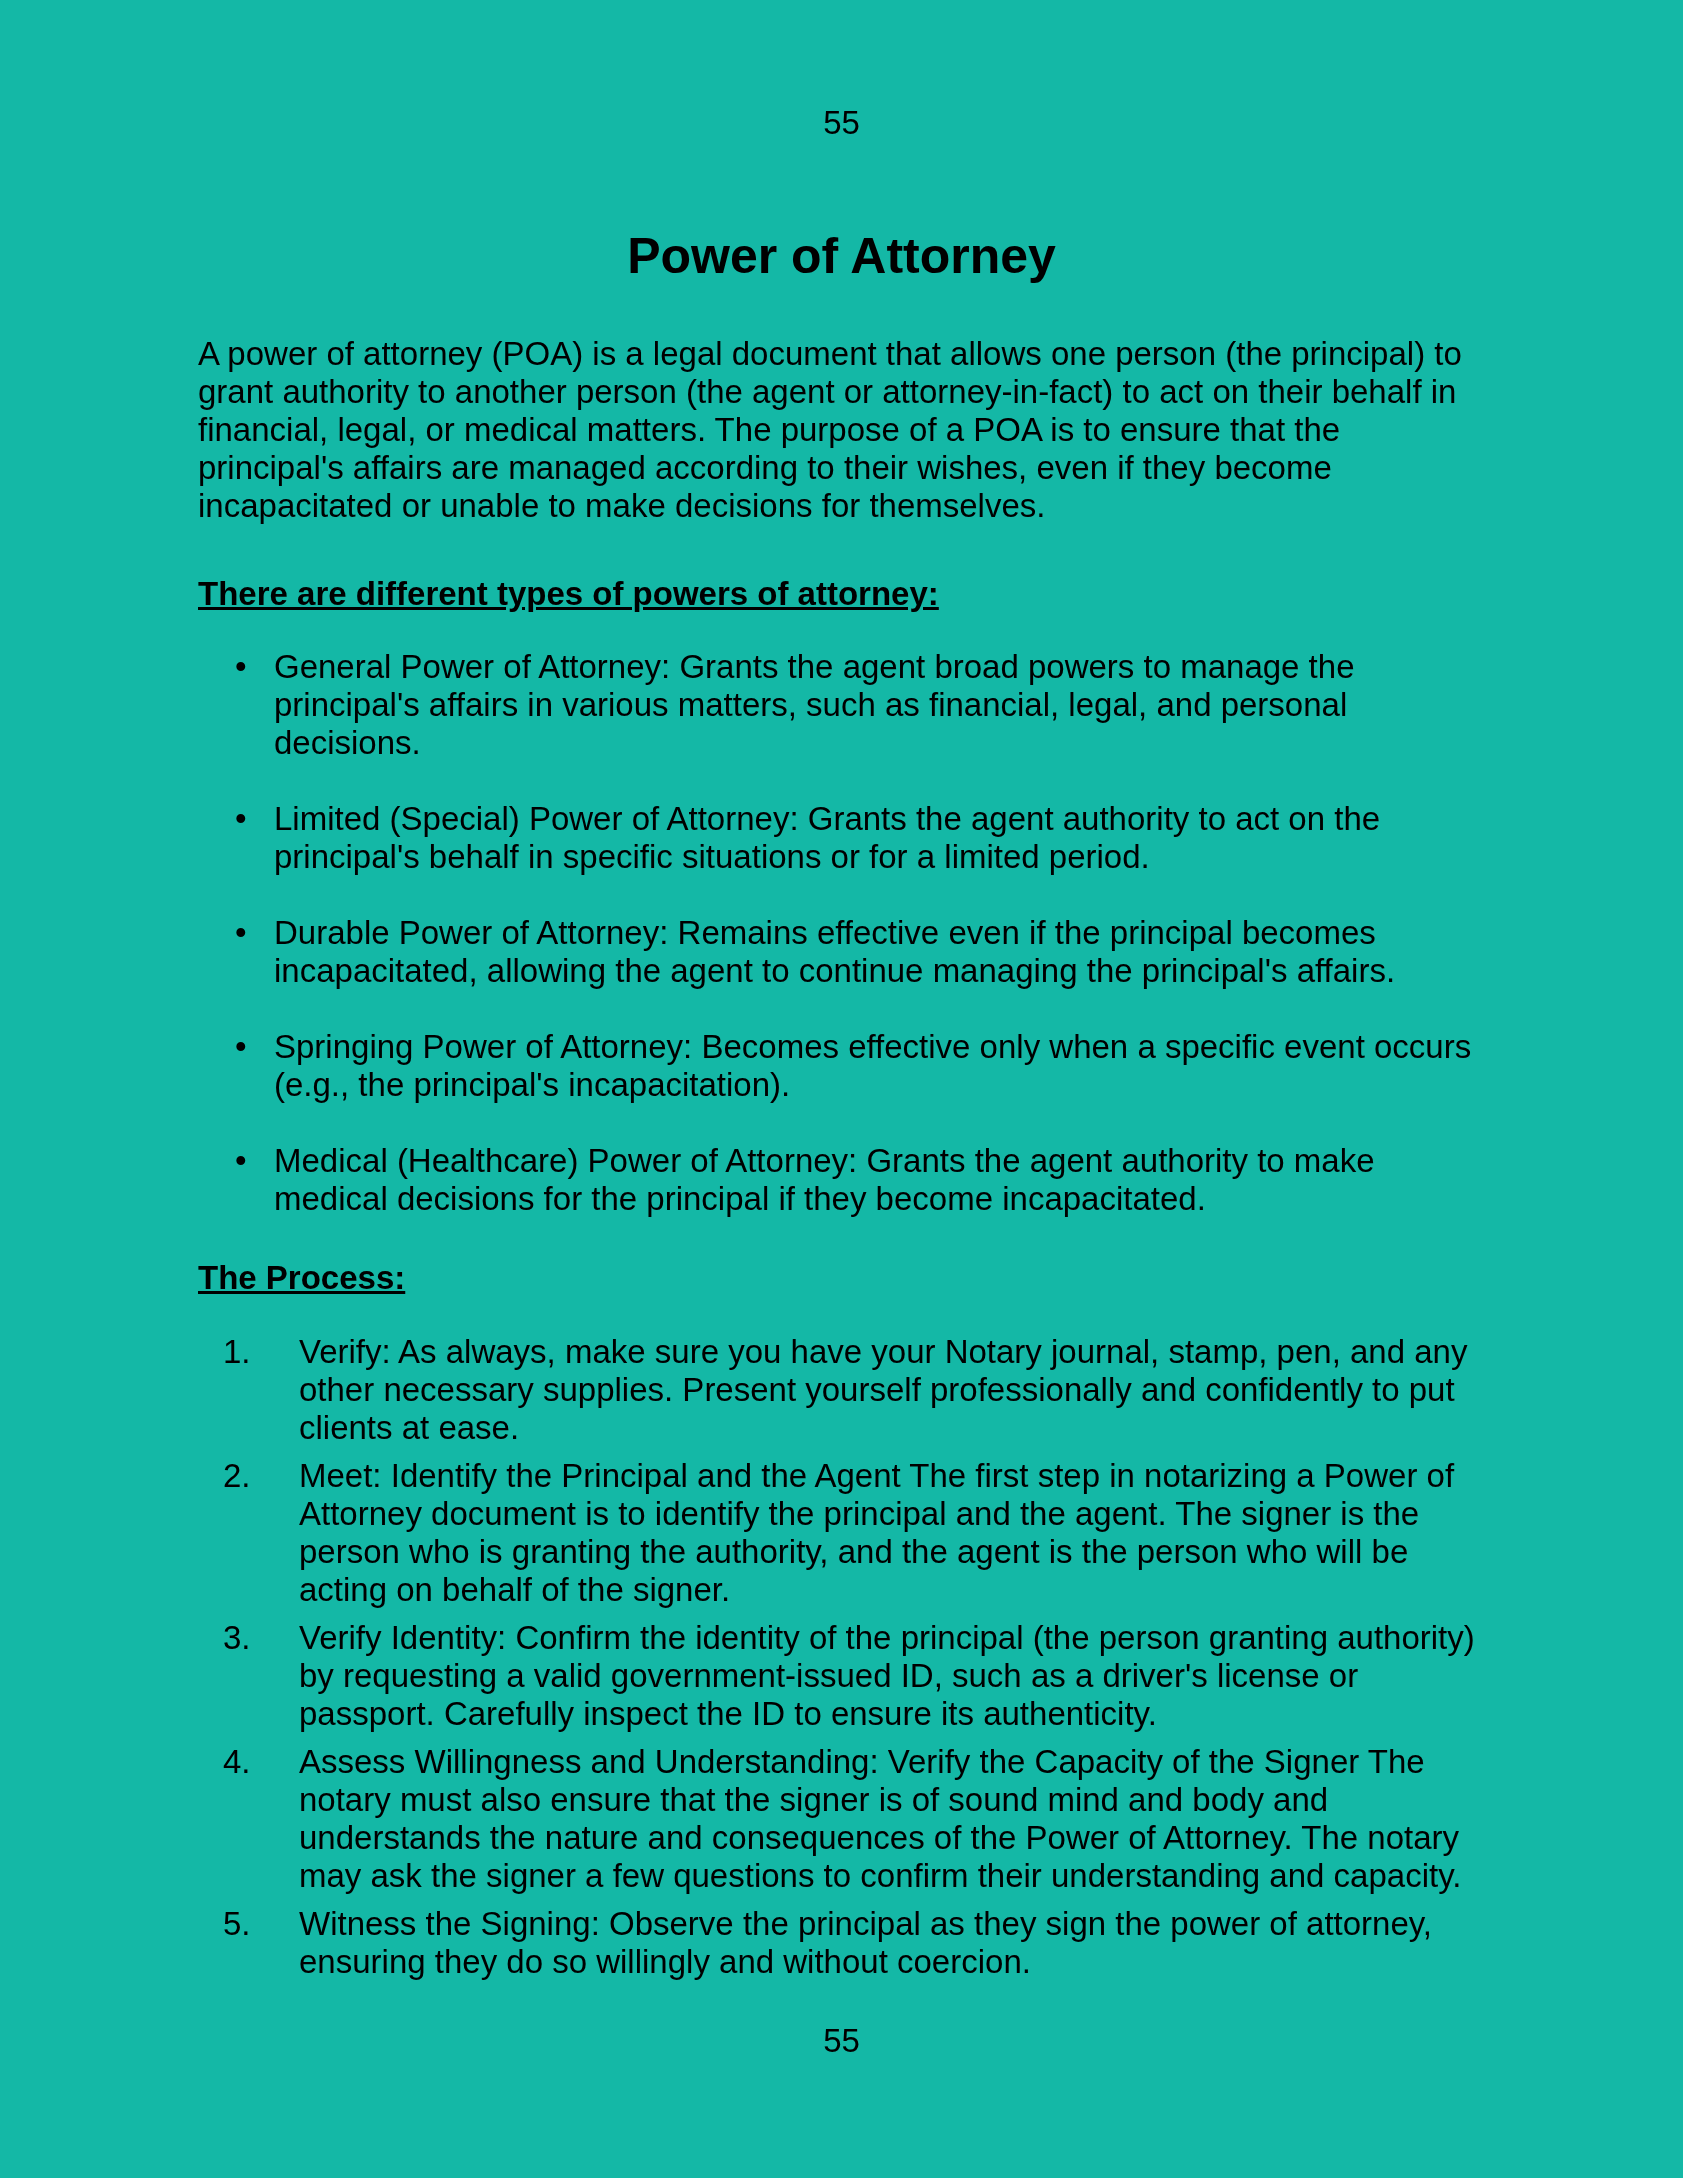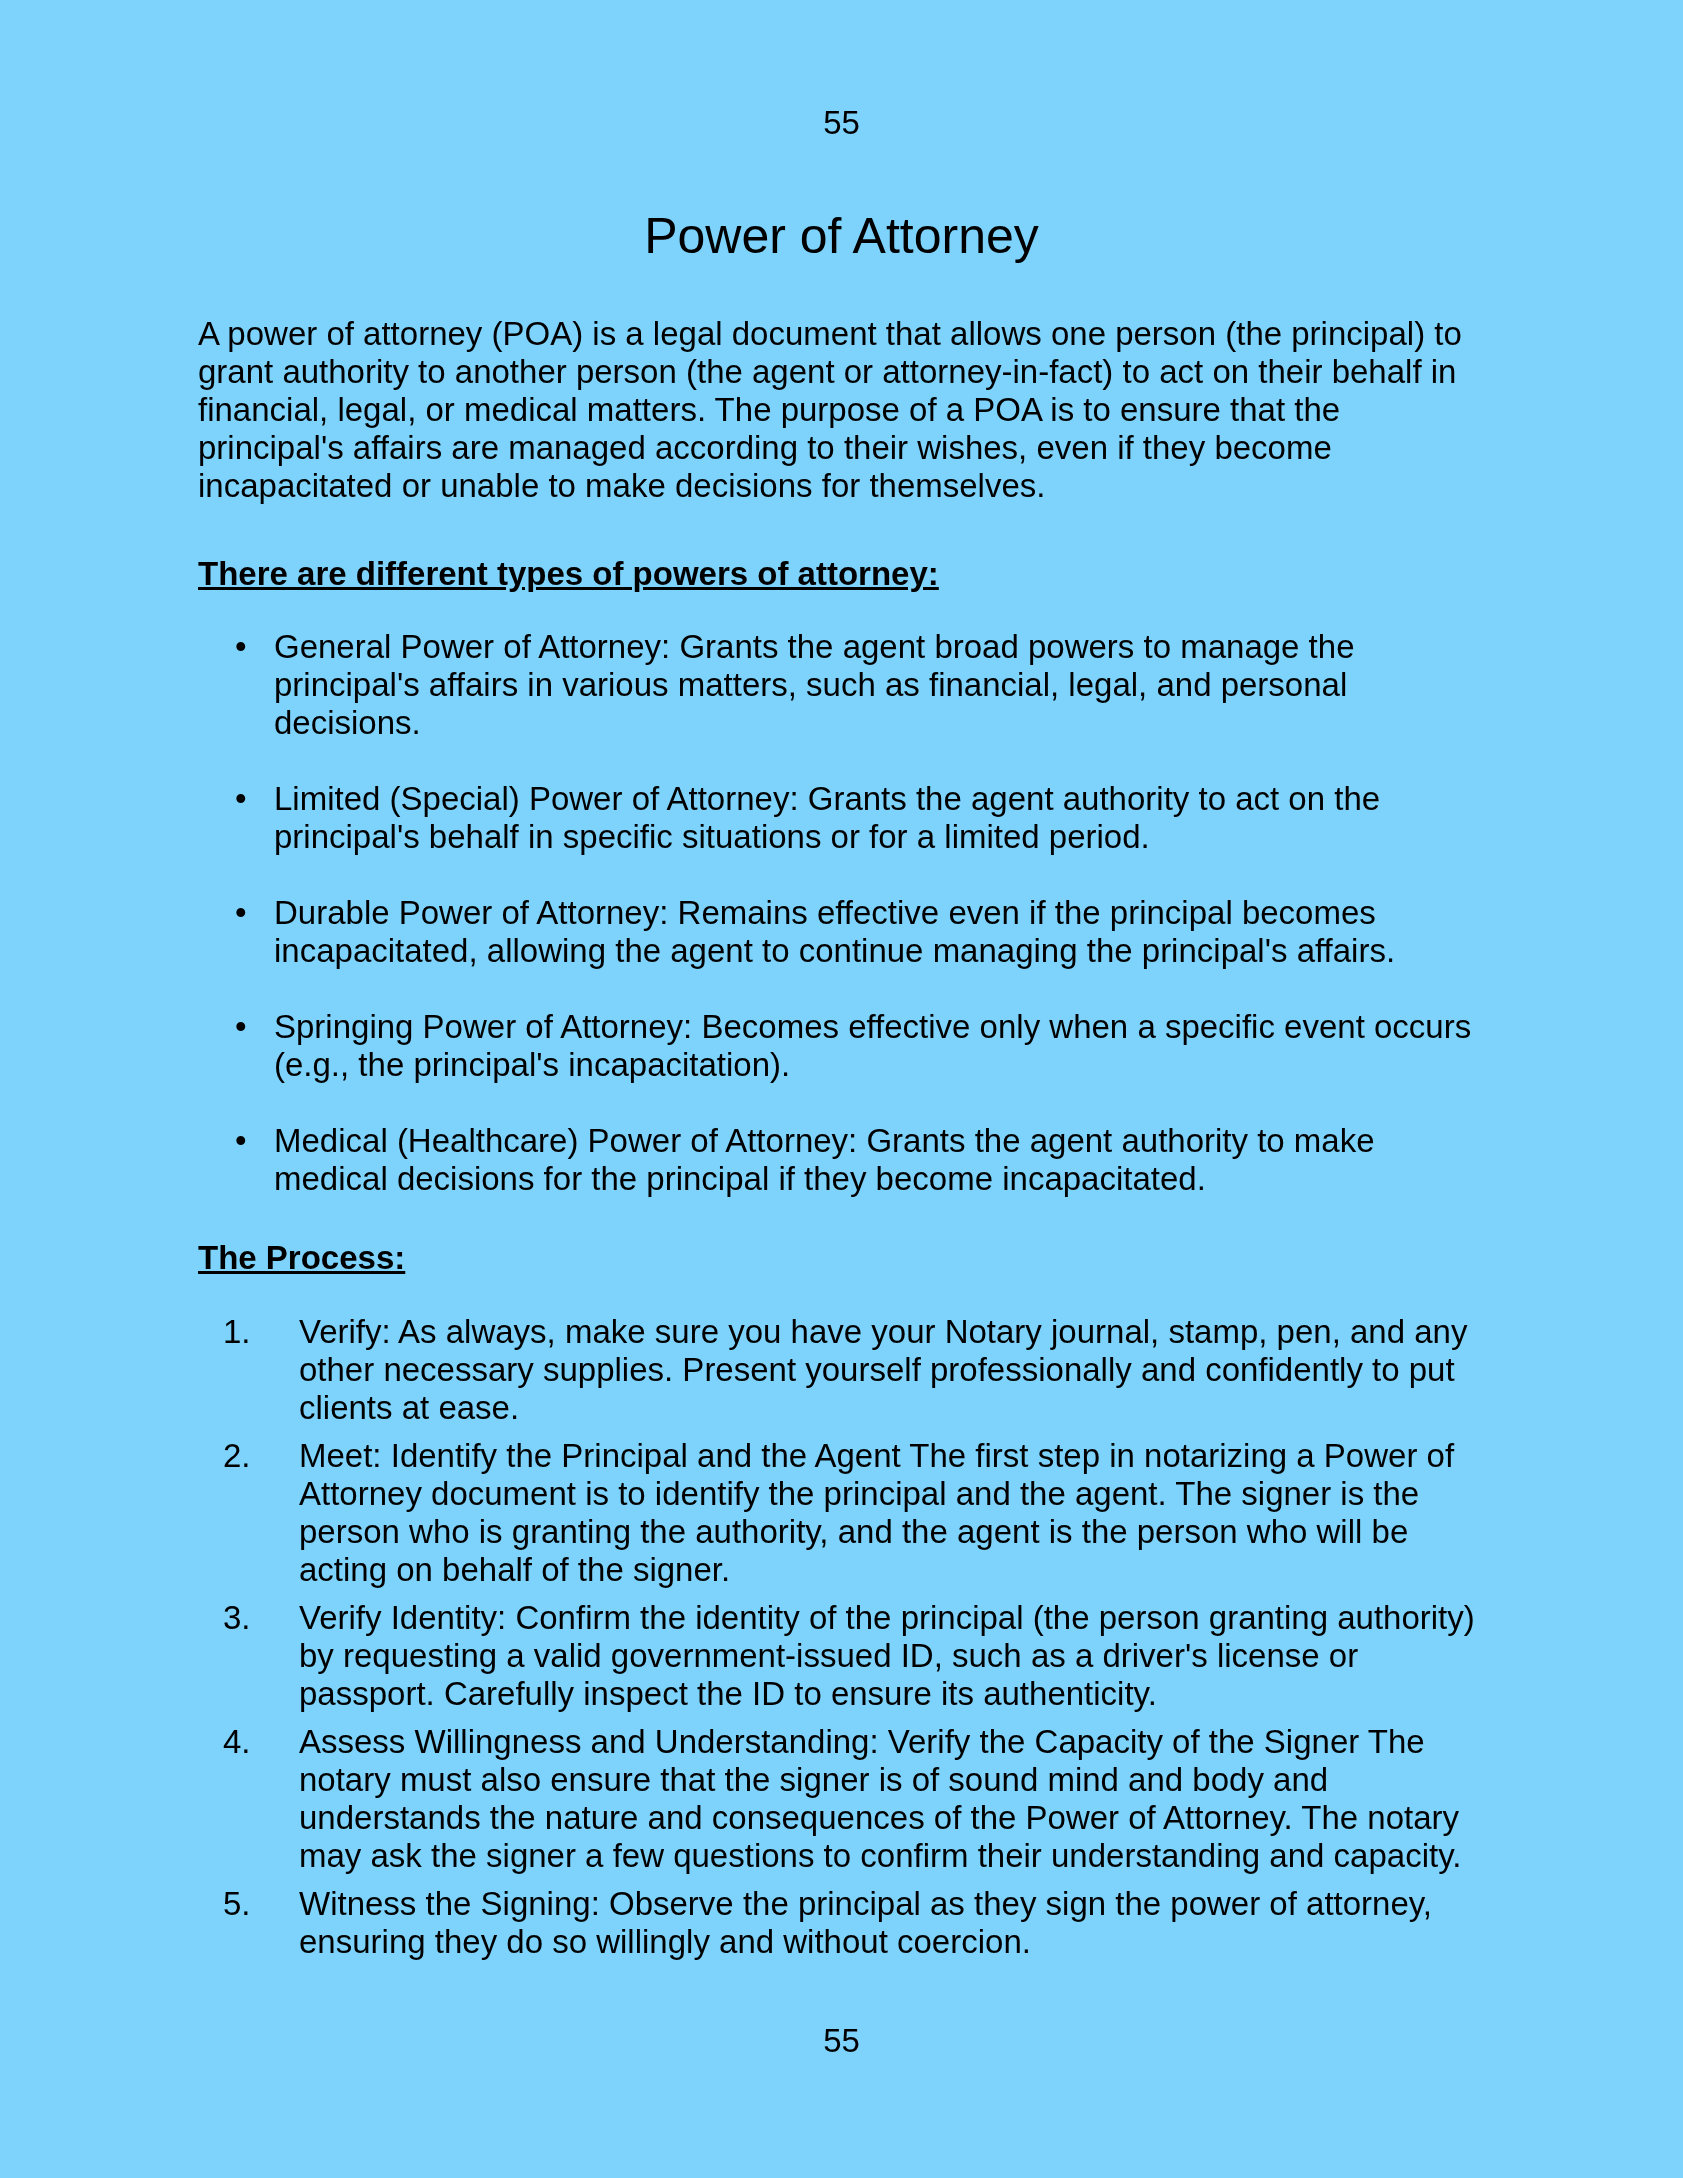--- a/index.html
+++ b/index.html
@@ -1,34 +1,34 @@
 <!DOCTYPE html>
 <html><head>
 <meta charset="utf-8">
 <style>
   html, body { margin: 0; padding: 0; background: #ffffff; }
   .page {
     position: relative;
     width: 1683px;
     height: 2178px;
-    background: #7dd3fc;
+    background: #14b8a6;
     color: #000000;
     font-family: "Liberation Sans", "DejaVu Sans", sans-serif;
     font-size: 33px;
     line-height: 38px;
     overflow: hidden;
   }
   .page-number { text-align: center; width: 100%; }
   .page-number.top { margin: 0; padding-top: 104px; }
   .page-number.bottom { position: absolute; top: 2022px; left: 0; }
   .title {
-    margin: 66px 0 0 0;
+    margin: 86px 0 0 0;
     font-size: 50px;
     line-height: 57px;
-    font-weight: normal;
+    font-weight: bold;
     text-align: center;
     letter-spacing: 0;
   }
   .content {
     margin-left: 198px;
     width: 1277px;
   }
   .intro { margin: 50px 0 9px 0; }
   .section-heading {
     margin: 50px 0 0 0;

